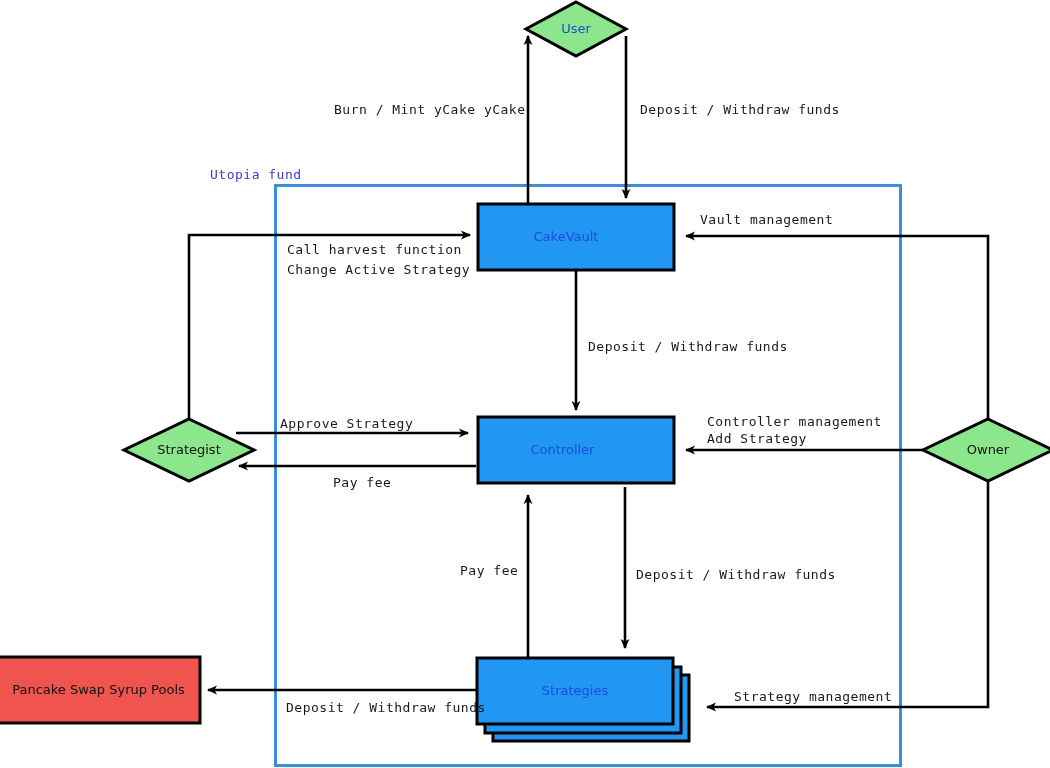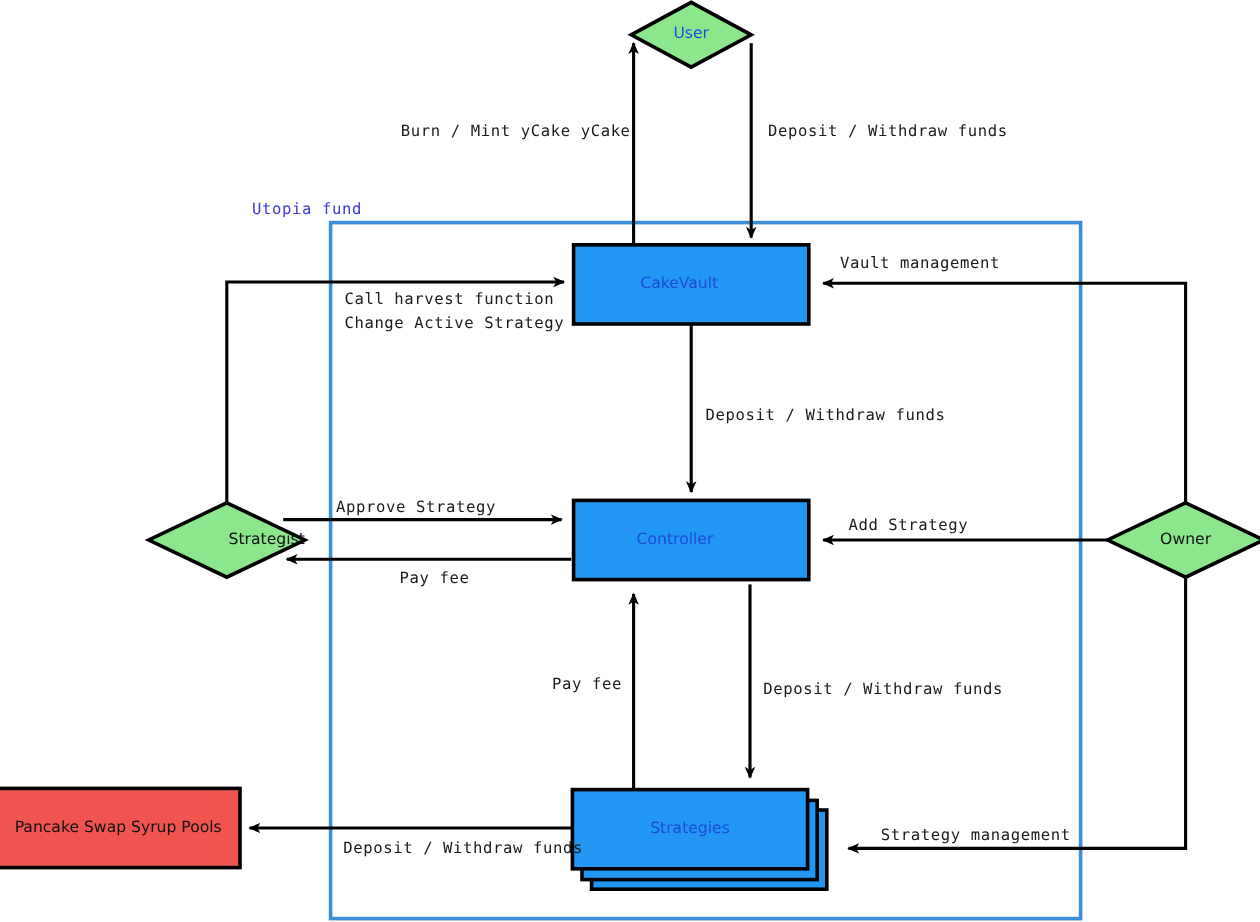--- a/index.html
+++ b/index.html
@@ -113,41 +113,42 @@
   <div class="group-label" style="left:182px; top:167px;margin-left:28px;">Utopia fund</div>
 
   <div class="node-label" style="left:526px; top:21px; width:100px;">User</div>
 
   <div class="node-label" style="left:478px; top:229px; width:176px;">CakeVault</div>
 
   <div class="node-label" style="left:478px; top:442px; width:169px;">Controller</div>
 
   <div class="node-label" style="left:477px; top:683px; width:196px;">Strategies</div>
 
-  <div class="node-label dark" style="left:124px; top:442px; width:130px;text-align:right;">Strategist</div>
+  <div class="node-label dark" style="left:124px; top:442px; width:130px;">Strategist</div>
 
   <div class="node-label dark" style="left:923px; top:442px; width:130px;">Owner</div>
 
   <div class="node-label dark" style="left:-3px; top:682px; width:203px;">Pancake Swap Syrup Pools</div>
 
   <div class="edge-label" style="left:334px; top:100px;">Burn / Mint yCake yCake</div>
 
   <div class="edge-label" style="left:640px; top:100px;">Deposit / Withdraw funds</div>
 
   <div class="edge-label" style="left:287px; top:240px;">Call harvest function</div>
   <div class="edge-label" style="left:287px; top:260px;">Change Active Strategy</div>
 
   <div class="edge-label" style="left:700px; top:210px;">Vault management</div>
 
   <div class="edge-label" style="left:588px; top:337px;">Deposit / Withdraw funds</div>
 
   <div class="edge-label" style="left:280px; top:414px;">Approve Strategy</div>
 
   <div class="edge-label" style="left:333px; top:473px;">Pay fee</div>
 
+  <div class="edge-label" style="left:707px; top:412px;">Controller management</div>
   <div class="edge-label" style="left:707px; top:429px;">Add Strategy</div>
 
   <div class="edge-label" style="left:460px; top:561px;">Pay fee</div>
 
   <div class="edge-label" style="left:636px; top:565px;">Deposit / Withdraw funds</div>
 
   <div class="edge-label" style="left:734px; top:687px;">Strategy management</div>
 
   <div class="edge-label" style="left:286px; top:698px;">Deposit / Withdraw funds</div>
 

